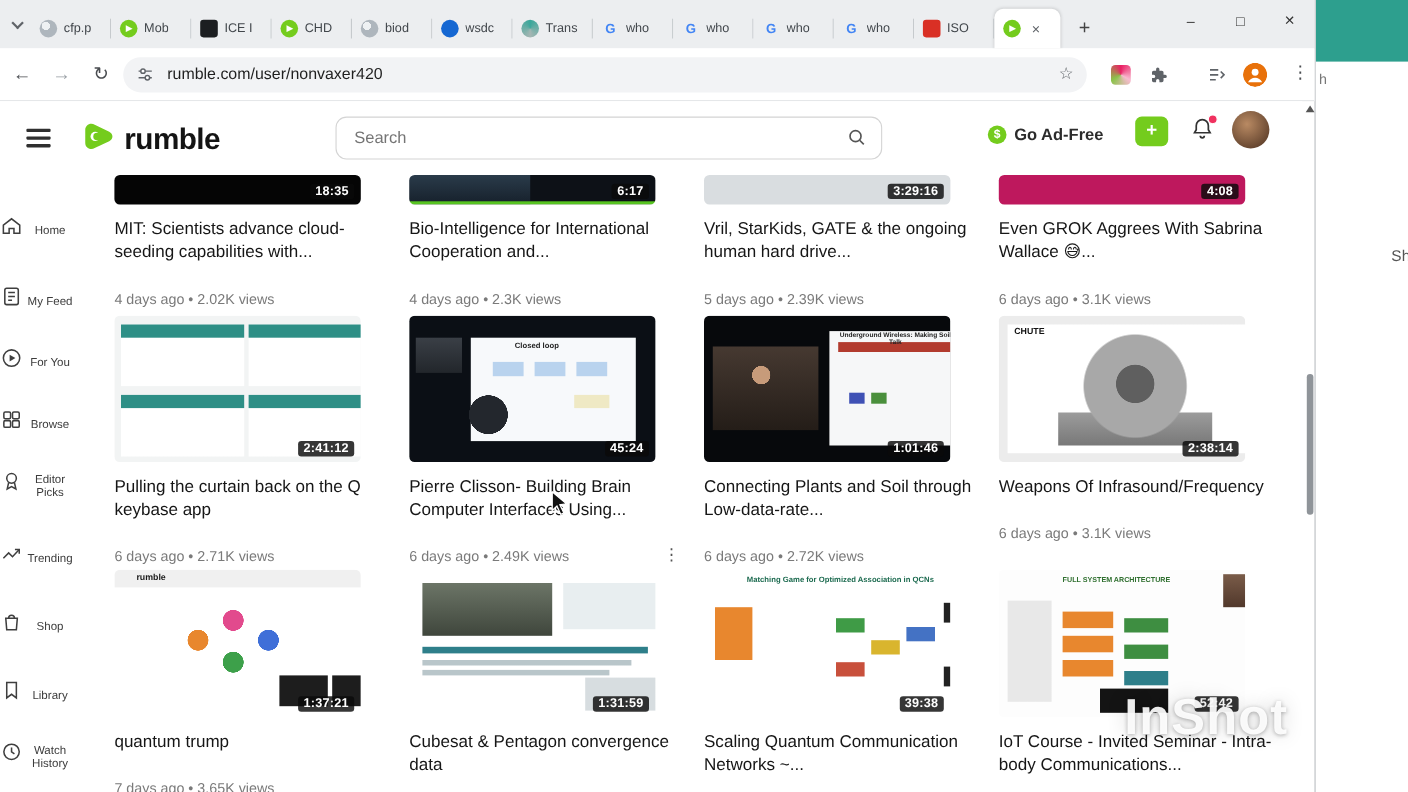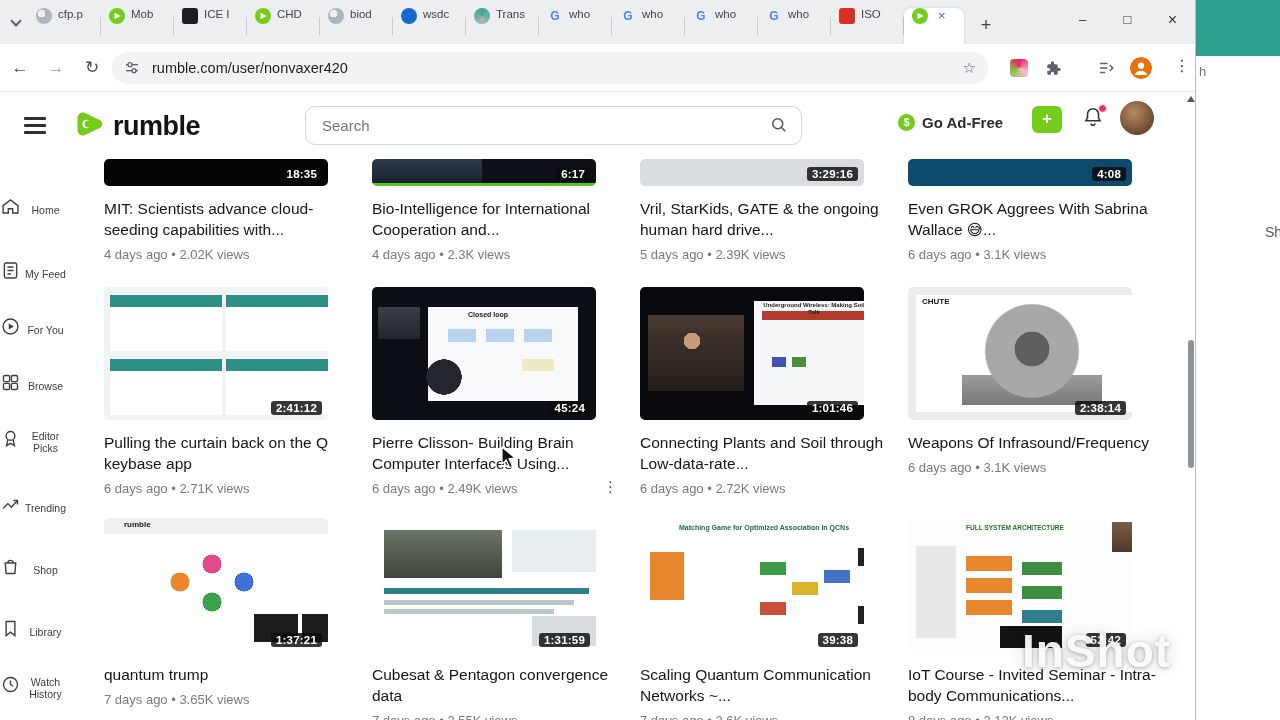--- a/index.html
+++ b/index.html
@@ -10,21 +10,21 @@
   .backdrop { position:absolute; right:0; top:0; width:84px; height:720px; background:#fff; }
   .teal-block { position:absolute; right:0; top:0; width:84px; height:56px; background:#2d9f8e; }
   .bg-h { position:absolute; left:3px; top:64px; font-size:13px; color:#777; }
   .bg-sh { position:absolute; right:-2px; top:224px; font-size:14px; color:#555; }
 
   
   .browser { position:absolute; left:0; top:0; width:1196px; height:720px; background:#fff; border-right:1px solid #b9bdc1; }
   .tabstrip { position:absolute; left:0; top:0; width:100%; height:44px; background:#eceef0; }
   .chev { position:absolute; left:12px; top:17px; width:8px; height:8px; border-right:2px solid #5f6368; border-bottom:2px solid #5f6368; transform:rotate(45deg); }
   .tabs { position:absolute; left:28px; top:0; height:44px; display:flex; align-items:flex-end; }
-  .tab { position:relative; width:73px; height:36px; margin-top:8px; display:flex; align-items:flex-start; padding:0 8px; overflow:hidden; cursor:pointer; }
+  .tab { position:relative; width:73px; height:36px; margin-top:8px; display:flex; align-items:center; padding:0 8px; overflow:hidden; cursor:pointer; }
   .tab:not(.active)::after { content:""; position:absolute; right:0; top:9px; height:18px; width:1px; background:#c6cacd; }
   .tab.active { width:60px; background:#fff; border-radius:8px 8px 0 0; box-shadow:0 0 3px rgba(0,0,0,.15); overflow:visible; }
   .fav { width:16px; height:16px; flex:0 0 16px; display:flex; align-items:center; justify-content:center; }
   .f-globe { border-radius:50%; background:radial-gradient(circle at 35% 35%, #eef1f3 25%, #aeb6bd 26%); }
   .f-rumble { border-radius:50%; background:#74cc1d; }
   .f-rumble .play { color:#fff; font-size:8px; line-height:16px; margin-left:1px; }
   .f-dark { border-radius:3px; background:#1c1e21; }
   .f-blue { border-radius:50%; background:#1567d2; }
   .f-teal { border-radius:50%; background:conic-gradient(#3aa79b,#a5b6b3,#3aa79b); }
   .f-google { color:#4285f4; font-weight:700; font-size:12px; }
@@ -74,28 +74,28 @@
   .item .lbl { margin-top:3px; font-size:10.5px; color:#3c3c3c; text-align:center; line-height:12px; width:60px; }
 
   
   .row { position:absolute; left:104px; width:1052px; display:flex; gap:20px; }
   .row1 { top:159px; } .row2 { top:287px; } .row3 { top:518px; }
   .card { width:248px; position:relative; }
   .thumb { position:relative; width:224px; border-radius:5px; overflow:hidden; cursor:pointer; background-repeat:no-repeat; }
   .row1 .thumb { height:27px; } .row2 .thumb { height:133px; } .row3 .thumb { height:134px; }
   .duration { position:absolute; right:6px; bottom:5px; background:rgba(10,10,10,.82); color:#fff; font-size:11.5px; font-weight:600; padding:1px 5px; border-radius:3px; letter-spacing:.2px; }
   .vtitle { margin-top:12px; font-size:15.5px; line-height:21px; font-weight:500; color:#161616; max-height:42px; overflow:hidden; cursor:pointer; }
-  .vmeta { margin-top:7px; font-size:13px; color:#7a7a7a; position:relative; }
+  .vmeta { margin-top:24px; font-size:13px; color:#7a7a7a; position:relative; }
   .kebab { position:absolute; right:2px; top:-3px; font-size:15px; color:#555; cursor:pointer; }
   .tl { position:absolute; color:#222; font-weight:700;text-align:right; }
 
   .t1 { background:#050505; }
   .t2 { background-color:#0d1117; background-image:linear-gradient(#57c421,#57c421),linear-gradient(#2a3b4a,#16202b); background-size:248px 3px,110px 27px; background-position:0 100%,0 0; }
   .t3 { background:#d9dde0; }
-  .t4 { background:#0c4a6e; }
+  .t4 { background:#be185d; }
   .t5 { background-color:#f2f4f4; background-image:linear-gradient(#57a33f,#57a33f),linear-gradient(#2e8f86,#2e8f86),linear-gradient(#2e8f86,#2e8f86),linear-gradient(#2e8f86,#2e8f86),linear-gradient(#2e8f86,#2e8f86),linear-gradient(#fff,#fff),linear-gradient(#fff,#fff),linear-gradient(#fff,#fff),linear-gradient(#fff,#fff);
         background-size:8px 133px,112px 12px,112px 12px,112px 12px,112px 12px,112px 56px,112px 56px,112px 56px,112px 56px;
         background-position:240px 0,6px 8px,122px 8px,6px 72px,122px 72px,6px 8px,122px 8px,6px 72px,122px 72px; }
   .t6 { background-color:#0b0f15; background-image:radial-gradient(circle,#23272d 62%,transparent 63%),linear-gradient(#b9d3ee,#b9d3ee),linear-gradient(#b9d3ee,#b9d3ee),linear-gradient(#b9d3ee,#b9d3ee),linear-gradient(#efe9c4,#efe9c4),linear-gradient(#f7f9fb,#f7f9fb),linear-gradient(#3a3f46,#22262b);
         background-size:40px 40px,28px 13px,28px 13px,28px 13px,32px 12px,150px 94px,42px 32px;
         background-position:52px 70px,76px 42px,114px 42px,152px 42px,150px 72px,56px 20px,6px 20px; }
   .t6-label { top:24px; left:96px; font-size:7px; }
   .t7 { background-color:#07090c; background-image:linear-gradient(#b23b2e,#b23b2e),linear-gradient(#3f51b5,#3f51b5),linear-gradient(#4a8f3c,#4a8f3c),linear-gradient(#f6f7f8,#f6f7f8),radial-gradient(circle,#c79b7a 58%,transparent 60%),linear-gradient(#463931,#241d18);
         background-size:104px 9px,14px 10px,14px 10px,122px 104px,20px 20px,96px 76px;
         background-position:122px 24px,132px 70px,152px 70px,114px 14px,42px 44px,8px 28px;padding-left:24px; }

